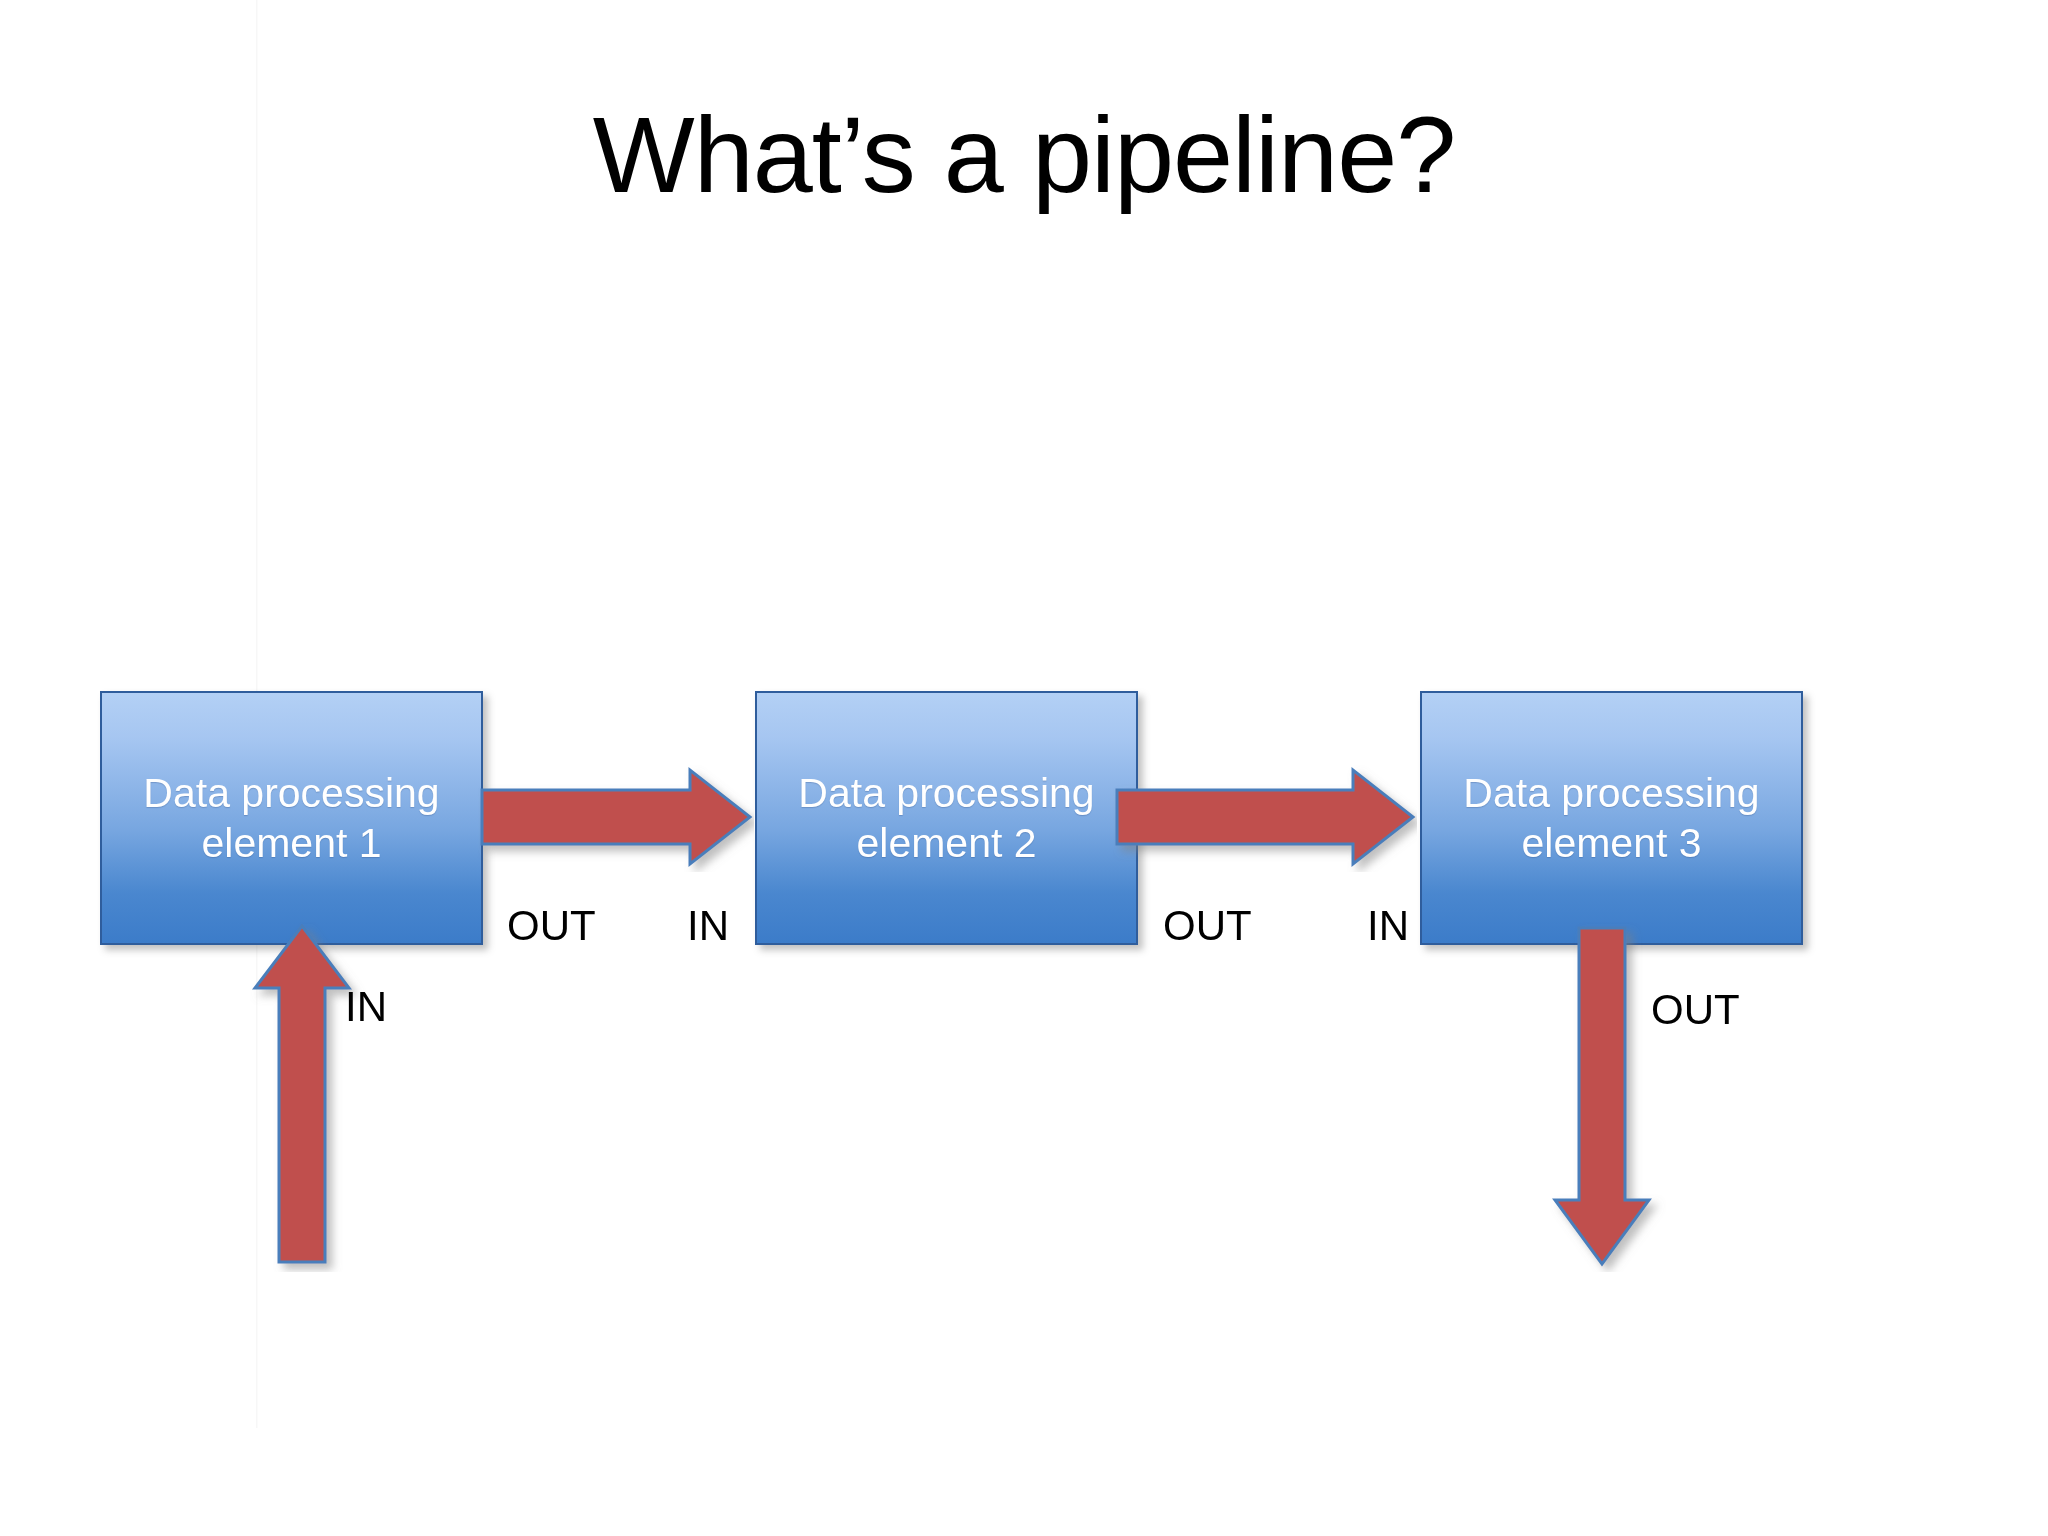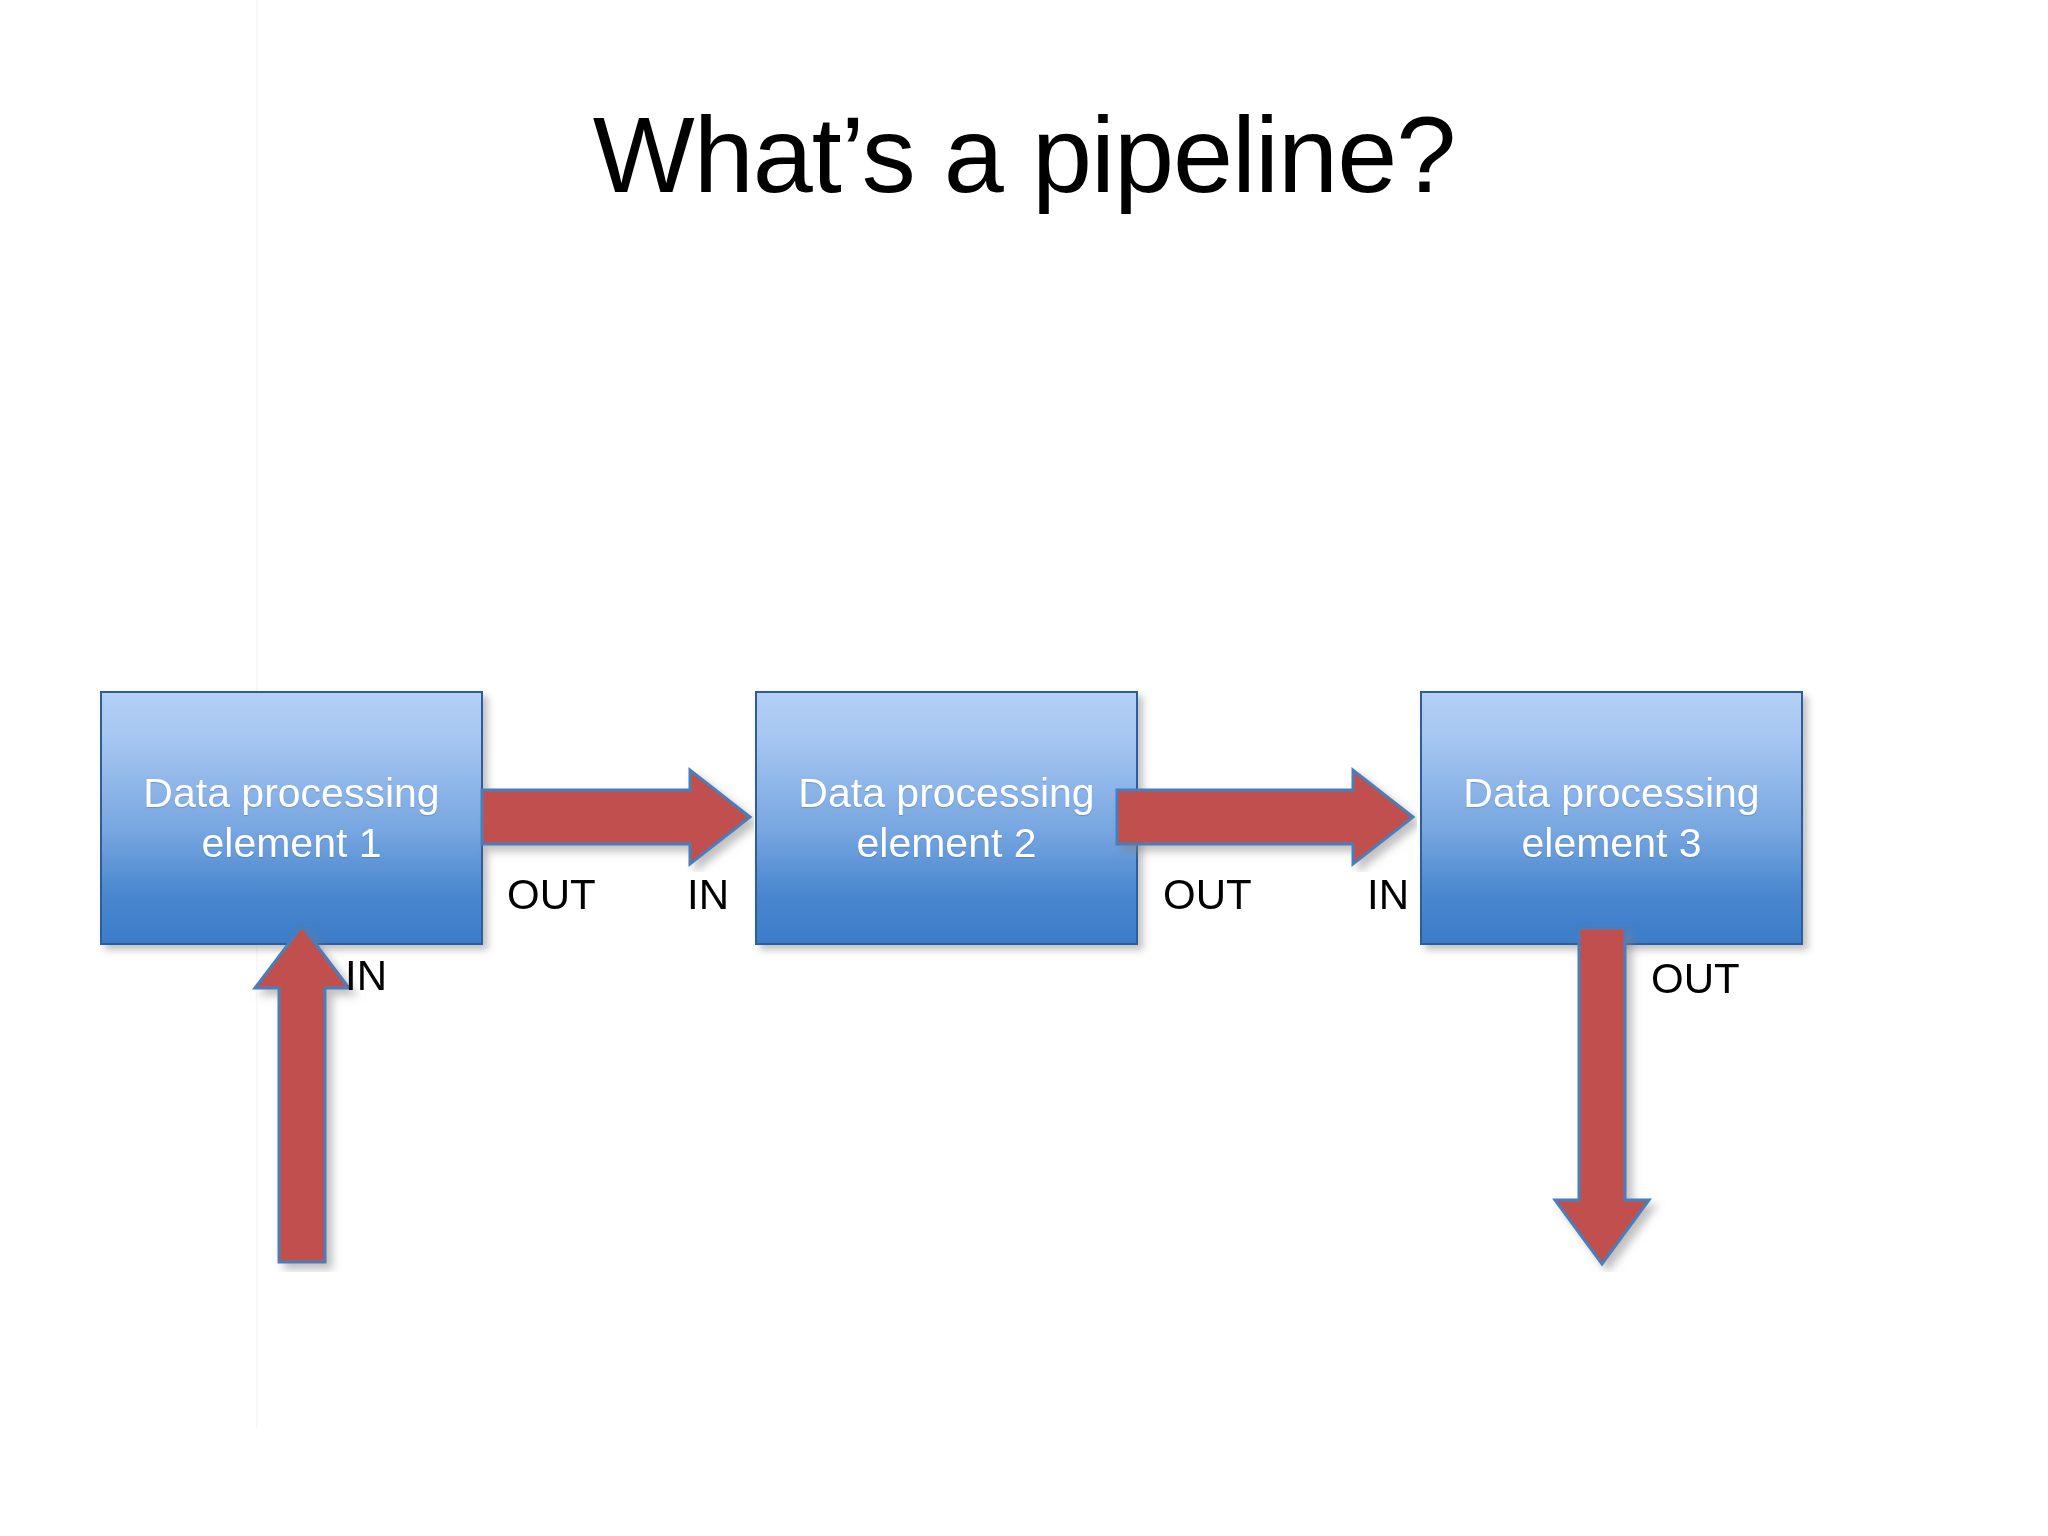--- a/index.html
+++ b/index.html
@@ -89,20 +89,21 @@
   #arrow-down { left: 1550px; top: 922px; }
 
   
   .io-label {
     position: absolute;
     font-size: 42px;
     line-height: 1;
     color: #000000;
     font-weight: 400;
     white-space: nowrap;
+    margin-top: 31px;
   }
   #label-out1  { left: 507px;  top: 874px; }
   #label-in2   { left: 687px;  top: 874px; }
   #label-out2  { left: 1163px; top: 874px; }
   #label-in3   { left: 1367px; top: 874px; }
   #label-in1   { left: 345px;  top: 955px; }
   #label-out3  { left: 1651px; top: 958px; }
 </style>
 </head>
 <body>

